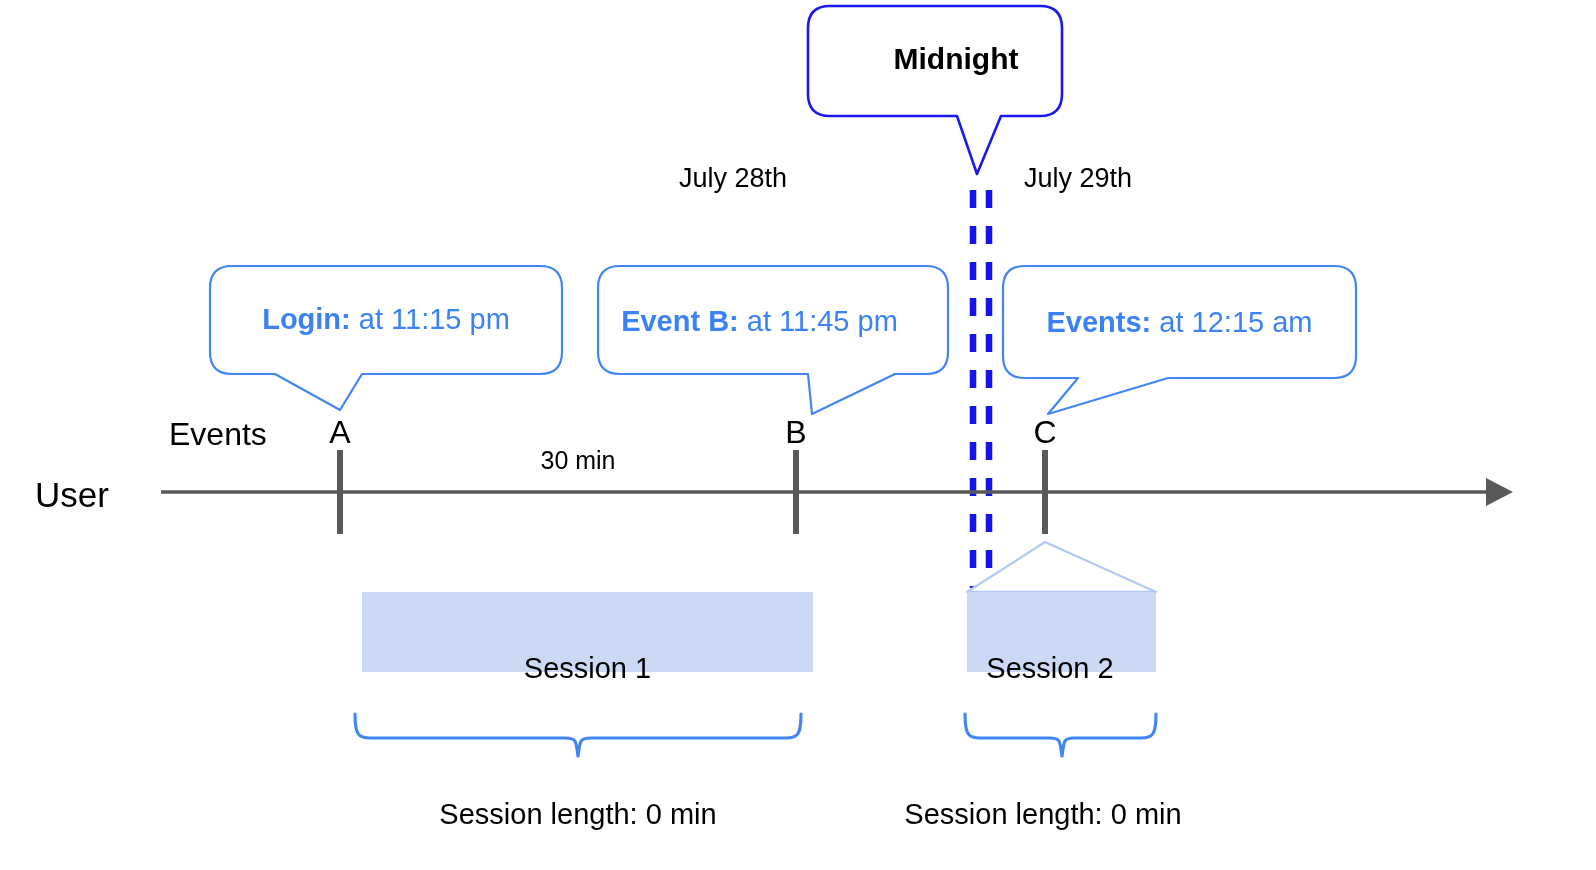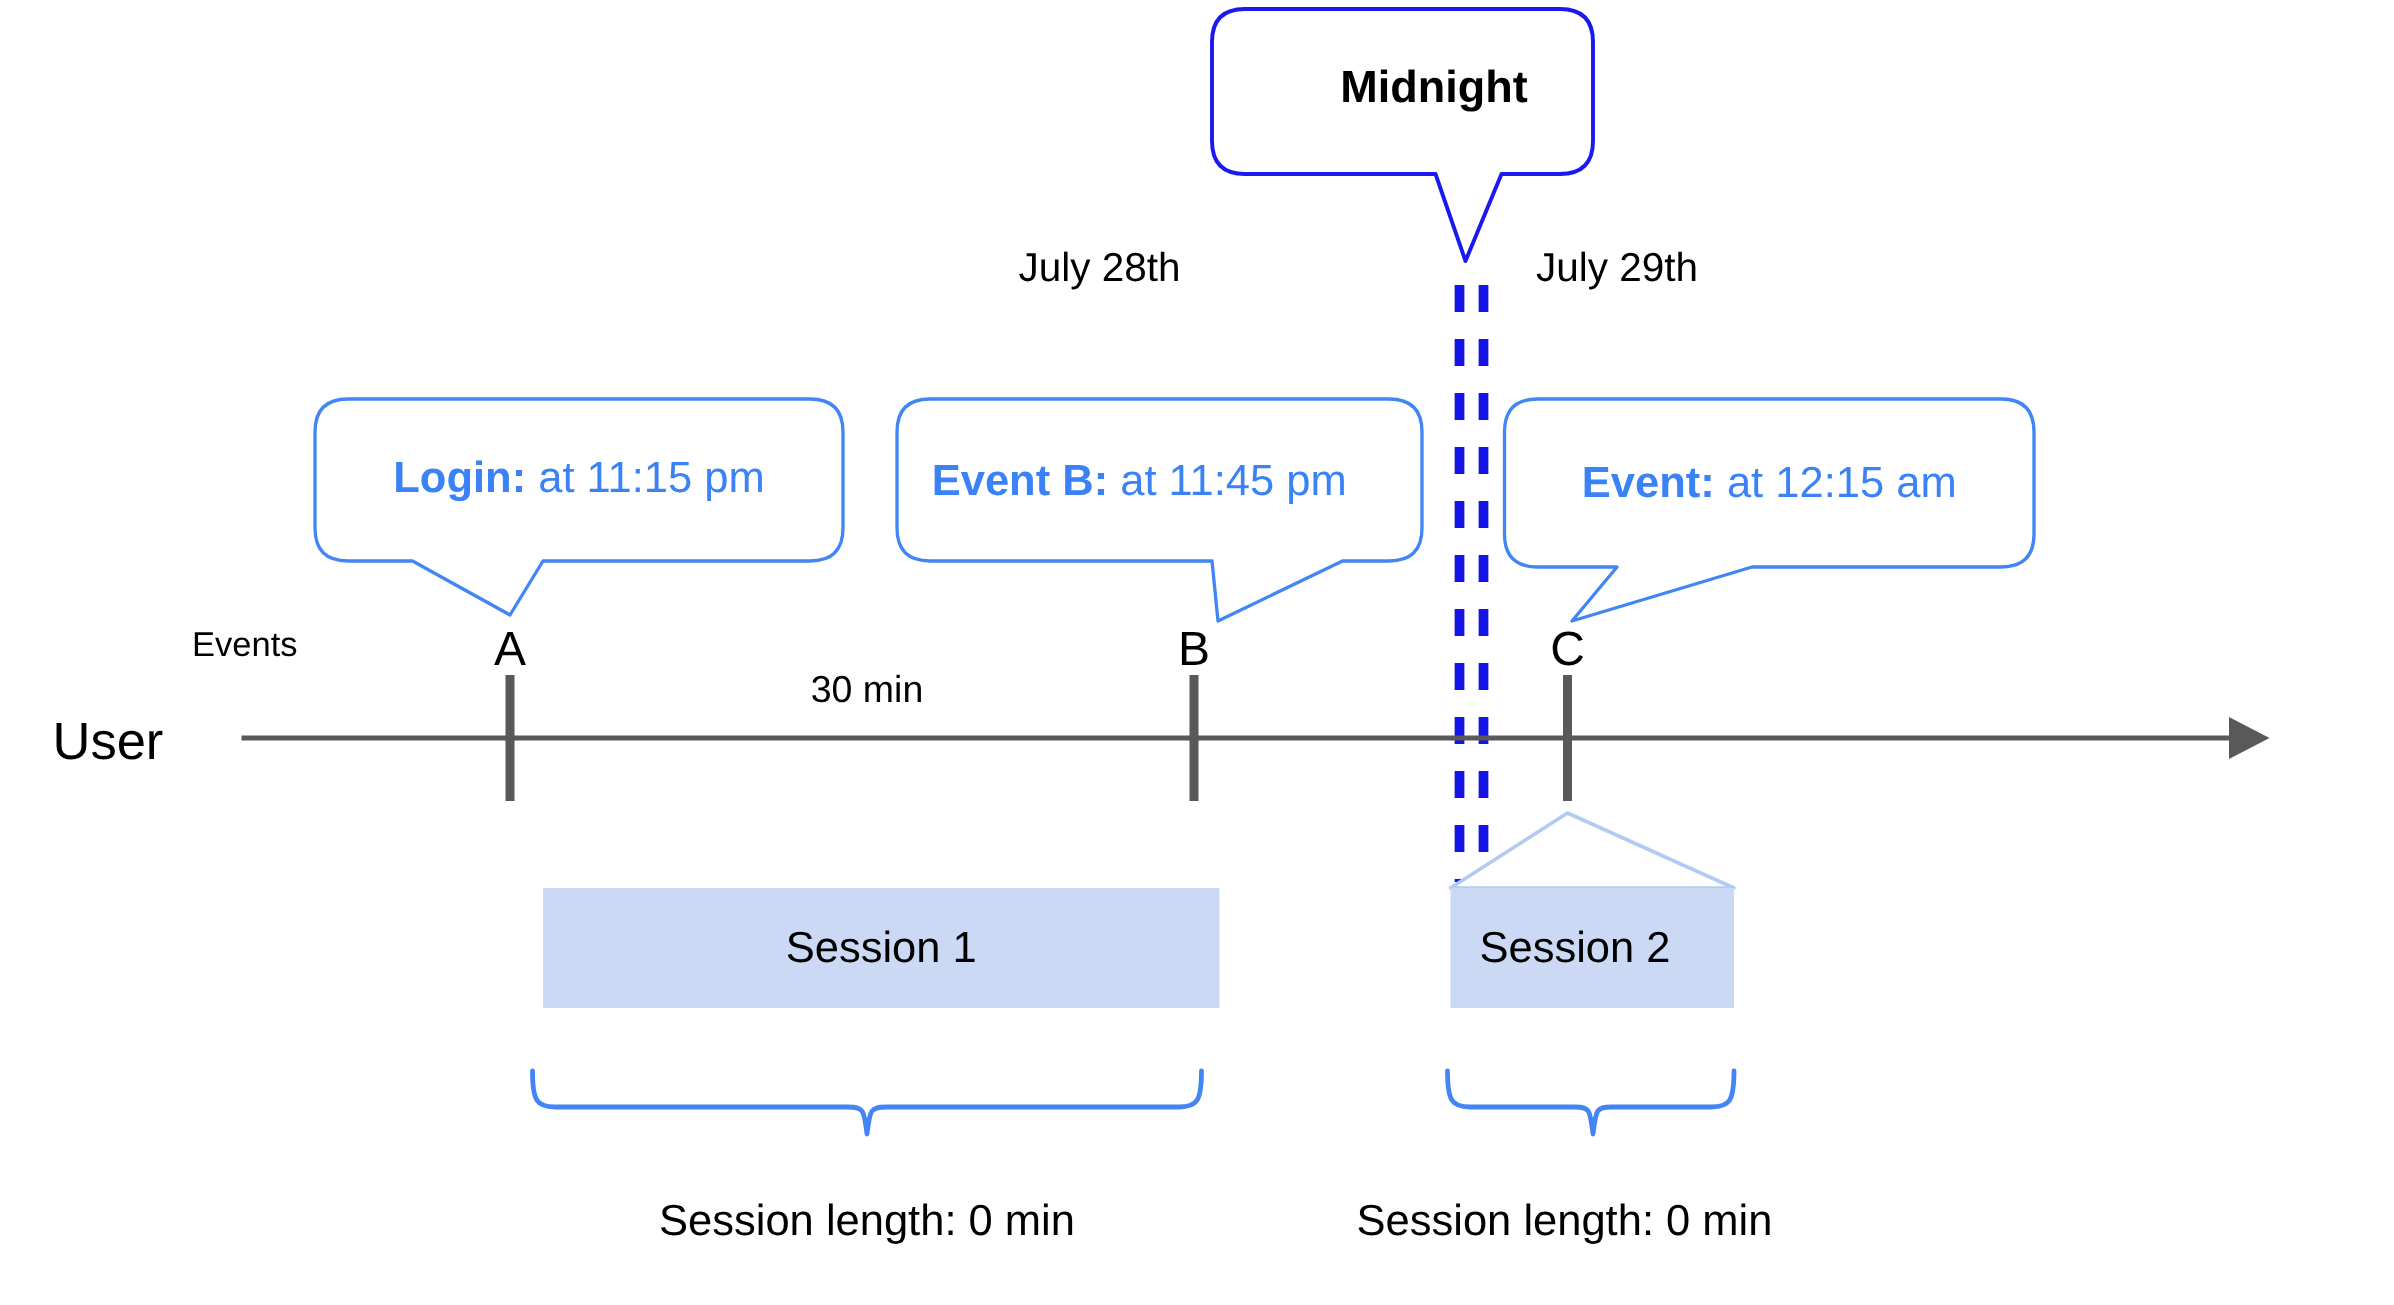--- a/index.html
+++ b/index.html
@@ -55,37 +55,39 @@
     font-size: 27px;
     color: #000000;
   }
 
   .axis-label {
     font-size: 35px;
     color: #000000;
   }
 
   .events-label {
-    font-size: 23px;
-    color: #000000;
+    font-size: 32px;
+    color: #000000;
+    margin-left: 41px;
   }
 
   .marker-letter {
     font-size: 32px;
     color: #000000;
   }
 
   .gap-label {
     font-size: 25px;
     color: #000000;
   }
 
   .session-label {
     font-size: 29px;
     color: #000000;
+    margin-top: 36px;
   }
 
   .session-length-label {
     font-size: 29px;
     color: #000000;
   }
 </style>
 </head>
 <body>
 
@@ -208,21 +210,21 @@
 
   <div class="txt callout-text" style="left:210px; top:305px; width:352px;">
     <span class="lead">Login:</span><span> at 11:15 pm</span>
   </div>
 
   <div class="txt callout-text" style="left:598px; top:307px; width:323px;">
     <span class="lead">Event B:</span><span> at 11:45 pm</span>
   </div>
 
   <div class="txt callout-text" style="left:1003px; top:308px; width:353px;">
-    <span class="lead">Event:</span><span> at 12:15 am</span>
+    <span class="lead">Events:</span><span> at 12:15 am</span>
   </div>
 
   <div class="txt axis-label" style="left:35px; top:477px;">User</div>
 
   <div class="txt events-label" style="left:128px; top:418px;">Events</div>
 
   <div class="txt marker-letter" style="left:340px; top:416px; transform:translateX(-50%);">A</div>
 
   <div class="txt marker-letter" style="left:796px; top:416px; transform:translateX(-50%);">B</div>
 

